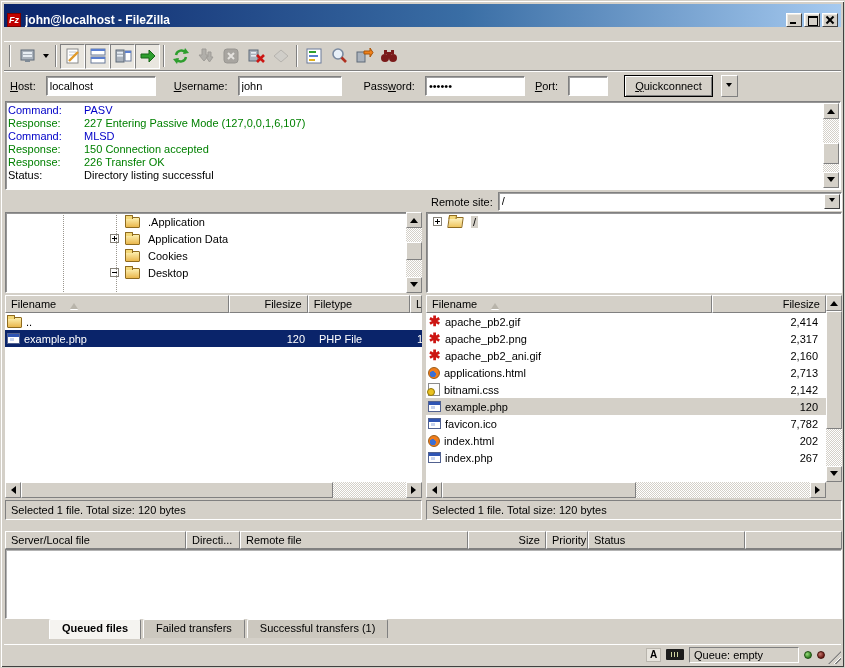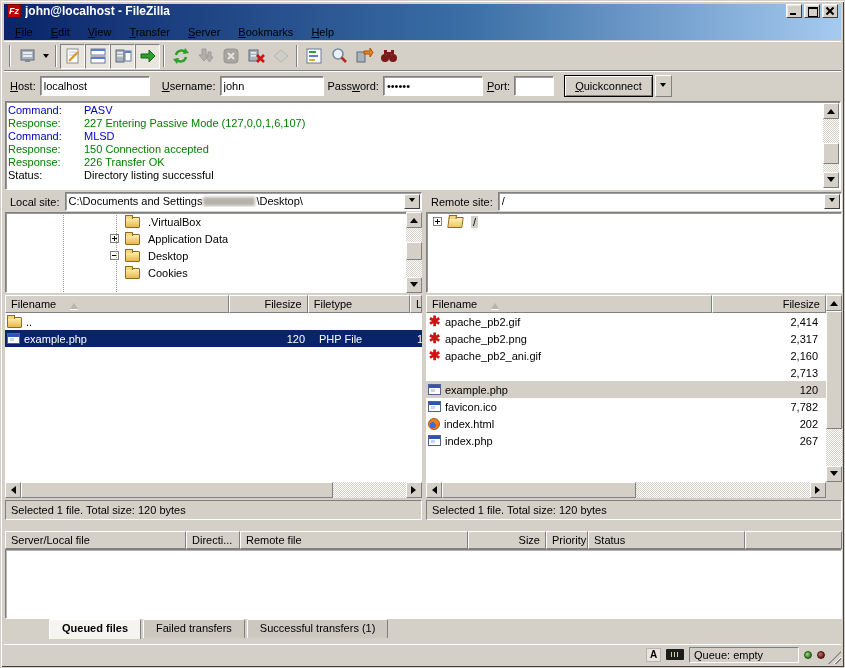--- a/index.html
+++ b/index.html
@@ -10,23 +10,23 @@
 
   
   .sunken  { border:1px solid; border-color:#808080 #fff #fff #808080; box-shadow: inset 1px 1px 0 rgba(64,64,64,.55); background:#fff; }
   .raised2 { border:1px solid; border-color:#fff #808080 #808080 #fff; background:#d4d0c8; }
   .dither  { background-color:#d4d0c8;
              background-image:linear-gradient(45deg,#fff 25%,transparent 25%,transparent 75%,#fff 75%),
                               linear-gradient(45deg,#fff 25%,transparent 25%,transparent 75%,#fff 75%);
              background-size:2px 2px; background-position:0 0,1px 1px; }
 
   
-  .titlebar { position:absolute; left:3px; top:3px; right:3px; height:36px;
+  .titlebar { position:absolute; left:3px; top:3px; right:3px; height:23px;
               background:linear-gradient(90deg,#0a246a,#3a6ea5 55%,#a6caf0);
-              display:flex; align-items:flex-start; padding:0 3px; }
+              display:flex; align-items:flex-end; padding:0 3px; }
   .app-icon { width:14px; height:14px; background:#c00000; border:1px solid #7a0000; color:#fff;
               font-weight:bold; font-style:italic; font-size:9px; line-height:12px; text-align:center; margin-right:4px; }
   .title-text { color:#fff; font-weight:bold; font-size:12px; flex:1; white-space:nowrap; overflow:hidden; }
   .winbtns { display:flex; gap:2px; }
   .winbtn { width:16px; height:14px; position:relative; border:1px solid; border-color:#fff #404040 #404040 #fff;
             background:#d4d0c8; box-shadow:inset 1px 1px 0 #ece9e2; }
   .glyph-min::after { content:""; position:absolute; left:3px; bottom:2px; width:6px; height:2px; background:#000; }
   .glyph-max::after { content:""; position:absolute; left:3px; top:2px; width:8px; height:7px; border:1px solid #000; border-top-width:2px; }
   .glyph-close::before, .glyph-close::after { content:""; position:absolute; left:2px; top:5px; width:10px; height:2px; background:#000; }
   .glyph-close::before { transform:rotate(45deg); }
@@ -41,21 +41,21 @@
              display:flex; align-items:center; padding-left:2px; }
   .tsep { width:2px; height:22px; margin:0 3px; border-left:1px solid #808080; border-right:1px solid #fff; }
   .tbtn { width:25px; height:25px; display:flex; align-items:center; justify-content:center; border:1px solid transparent; }
   .tbtn.pressed { border-color:#808080 #fff #fff #808080; background:#e9e6df; }
   .tbtn.disabled svg { opacity:.40; filter:grayscale(100%); }
   .dropbtn { width:13px; height:25px; display:flex; align-items:center; justify-content:center; }
   .tri-down { width:0; height:0; border:3px solid transparent; border-top:4px solid #000; margin-top:3px; }
 
   
   .qcbar { position:absolute; left:3px; top:69px; right:3px; height:31px; border-top:1px solid #808080;
-           box-shadow: inset 0 1px 0 #fff; display:flex; align-items:center; padding-left:6px; }
+           box-shadow: inset 0 1px 0 #fff; display:flex; align-items:center; padding-left:6px;gap:6px; }
   .qc-label { margin-right:4px; white-space:nowrap; }
   .qc-input { height:20px; border:1px solid; border-color:#808080 #fff #fff #808080;
               box-shadow:inset 1px 1px 0 rgba(64,64,64,.5); background:#fff; font-family:"Liberation Sans",sans-serif;
               font-size:11px; padding:0 3px; outline:none; }
   .qc-btn { height:22px; margin-left:10px; padding:0 10px; border:1px solid #000; background:#d4d0c8;
             box-shadow: inset 1px 1px 0 #fff, inset -1px -1px 0 #808080; font-size:11px; }
   .qc-drop { width:17px; height:22px; margin-left:2px; display:flex; align-items:center; justify-content:center; }
 
   
   .log { position:absolute; left:4px; top:100px; width:836px; height:89px; }
@@ -162,29 +162,20 @@
   <div class="titlebar">
     <div class="app-icon">Fz</div>
     <div class="title-text">john@localhost - FileZilla</div>
     <div class="winbtns">
       <div class="winbtn glyph-min"></div>
       <div class="winbtn glyph-max"></div>
       <div class="winbtn glyph-close"></div>
     </div>
   </div>
 
-  <div class="menubar">
-    <span class="menu-item"><u>F</u>ile</span>
-    <span class="menu-item"><u>E</u>dit</span>
-    <span class="menu-item"><u>V</u>iew</span>
-    <span class="menu-item"><u>T</u>ransfer</span>
-    <span class="menu-item"><u>S</u>erver</span>
-    <span class="menu-item"><u>B</u>ookmarks</span>
-    <span class="menu-item"><u>H</u>elp</span>
-  </div>
 
   <div class="toolbar">
     <div class="tsep"></div>
     <div class="tbtn">
       <svg width="20" height="20">
           <rect x="4" y="4" width="13" height="10" fill="#aab2bc" stroke="#5f6a78"></rect>
           <rect x="6" y="6" width="9" height="2" fill="#e7edf3"></rect>
           <rect x="6" y="9" width="9" height="2" fill="#e7edf3"></rect>
           <rect x="8" y="14" width="5" height="2" fill="#7f8a96"></rect>
         </svg>
@@ -287,21 +278,21 @@
           <rect x="12" y="4" width="3" height="4" fill="#7a1a1a"></rect>
         </svg>
     </div>
   </div>
 
   <div class="qcbar">
     <span class="qc-label"><u>H</u>ost:</span>
     <input class="qc-input" style="width: 110px;" value="localhost">
     <span class="qc-label" style="margin-left:12px"><u>U</u>sername:</span>
     <input class="qc-input" style="width: 104px;" value="john">
-    <span class="qc-label" style="margin-left:4px">Pass<u>w</u>ord:</span>
+    <span class="qc-label" style="margin-left:16px">Pass<u>w</u>ord:</span>
     <input class="qc-input" style="width: 100px;" value="••••••">
     <span class="qc-label" style="margin-left:4px"><u>P</u>ort:</span>
     <input class="qc-input" style="width: 40px;" value="">
     <button class="qc-btn"><u>Q</u>uickconnect</button>
     <div class="qc-drop raised2">
         <span class="tri-down" style="margin-top:0"></span>
       </div>
   </div>
 
   <div class="log sunken">
@@ -318,53 +309,40 @@
           <span class="t-up"></span>
         </div>
       <div class="sb-thumb raised2" style="left:0; width:16px; top:40px; height:21px;"></div>
       <div class="sb-btn raised2" style="bottom:0">
           <span class="t-down"></span>
         </div>
     </div>
   </div>
 
   <div class="pane pane-local">
-    <div class="site-row">
-      <span class="site-label">Local site:</span>
-      <div class="combo">
-        <div class="combo-text">
-          <span>C:\Documents and Settings</span>
-            <span class="redact"></span>
-            <span>\Desktop\</span>
-        </div>
-        <div class="combo-btn">
-            <span class="tri-down" style="margin-top:0"></span>
-          </div>
-      </div>
-    </div>
     <div class="tree sunken tree-guides">
       <div class="tree-row">
         <span class="exp-spacer"></span>
           <span class="fi icon-folder"></span>
-        <span class="tree-label">.VirtualBox</span>
+        <span class="tree-label">.Application</span>
       </div>
       <div class="tree-row">
         <span class="expander plus"></span>
           <span class="fi icon-folder"></span>
         <span class="tree-label">Application Data</span>
       </div>
       <div class="tree-row">
+        <span class="exp-spacer"></span>
+          <span class="fi icon-folder"></span>
+        <span class="tree-label">Cookies</span>
+      </div>
+      <div class="tree-row">
         <span class="expander"></span>
           <span class="fi icon-folder"></span>
         <span class="tree-label">Desktop</span>
-      </div>
-      <div class="tree-row">
-        <span class="exp-spacer"></span>
-          <span class="fi icon-folder"></span>
-        <span class="tree-label">Cookies</span>
       </div>
     </div>
     <div class="tree-sb sb-v dither" style="right:0; top:20px; height:81px; position:absolute;">
       <div class="sb-btn raised2" style="top:0">
           <span class="t-up"></span>
         </div>
       <div class="sb-thumb raised2" style="left:0; width:16px; top:30px; height:18px;"></div>
       <div class="sb-btn raised2" style="bottom:0">
           <span class="t-down"></span>
         </div>
@@ -461,21 +439,32 @@
           <div class="c-num" style="flex:1">2,317</div>
         </div>
       <div class="lrow">
           <div class="c-name" style="width:286px">
             <span class="fi icon-img">✱</span>
             <span>apache_pb2_ani.gif</span>
           </div>
           <div class="c-num" style="flex:1">2,160</div>
         </div>
       <div class="lrow">
+          <div class="c-name" style="width:286px">
+            <span class="fi icon-html"></span>
+            <span>applications.html</span>
+          </div>
           <div class="c-num" style="flex:1">2,713</div>
+        </div>
+      <div class="lrow">
+          <div class="c-name" style="width:286px">
+            <span class="fi icon-css"></span>
+            <span>bitnami.css</span>
+          </div>
+          <div class="c-num" style="flex:1">2,142</div>
         </div>
       <div class="lrow row-sel-blur">
           <div class="c-name" style="width:286px">
             <span class="fi icon-page-app"></span>
             <span>example.php</span>
           </div>
           <div class="c-num" style="flex:1">120</div>
         </div>
       <div class="lrow">
           <div class="c-name" style="width:286px">

